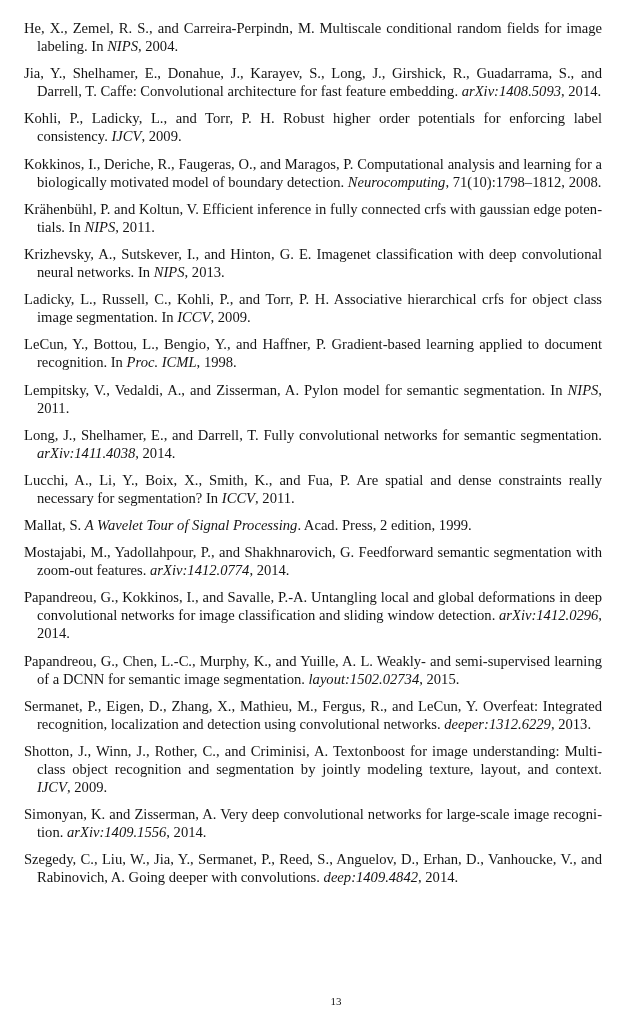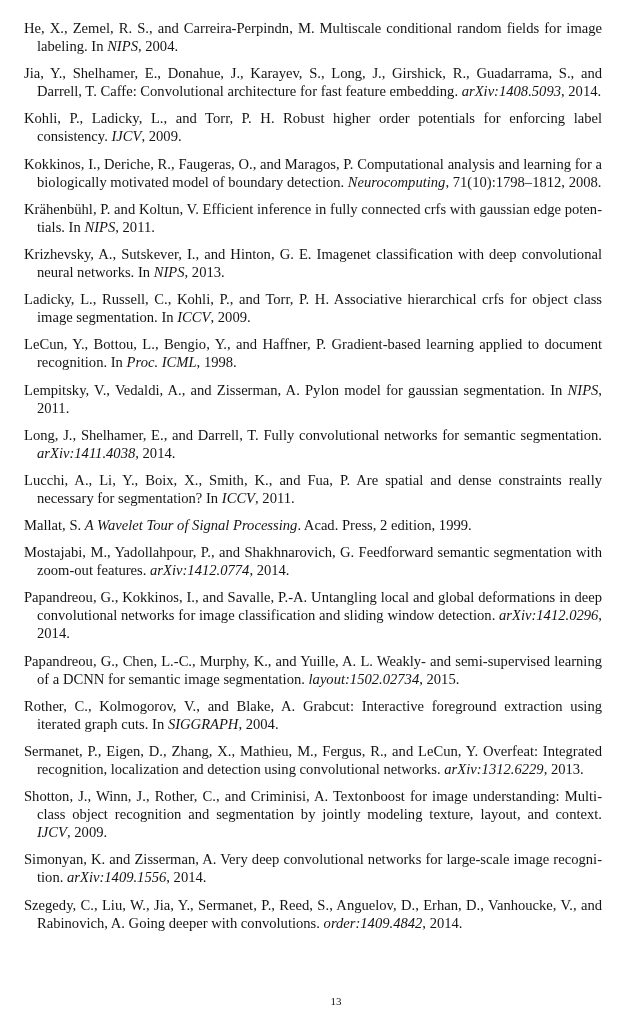--- a/index.html
+++ b/index.html
@@ -51,27 +51,26 @@
 
 <ol class="refs">
   <li class="ref"><span>He, X., Zemel, R. S., and Carreira-Perpindn, M.  Multiscale conditional random fields for image labeling. In </span><i>NIPS</i><span>, 2004.</span></li>
   <li class="ref"><span>Jia, Y., Shelhamer, E., Donahue, J., Karayev, S., Long, J., Girshick, R., Guadarrama, S., and Darrell, T. Caffe: Convolutional architecture for fast feature embedding. </span><i>arXiv:1408.5093</i><span>, 2014.</span></li>
   <li class="ref"><span>Kohli, P., Ladicky, L., and Torr, P. H. Robust higher order potentials for enforcing label consistency. </span><i>IJCV</i><span>, 2009.</span></li>
   <li class="ref"><span>Kokkinos, I., Deriche, R., Faugeras, O., and Maragos, P. Computational analysis and learning for a biologically motivated model of boundary detection. </span><i>Neurocomputing</i><span>, 71(10):1798–1812, 2008.</span></li>
   <li class="ref"><span>Krähenbühl, P. and Koltun, V. Efficient inference in fully connected crfs with gaussian edge poten­tials. In </span><i>NIPS</i><span>, 2011.</span></li>
   <li class="ref"><span>Krizhevsky, A., Sutskever, I., and Hinton, G. E.  Imagenet classification with deep convolutional neural networks. In </span><i>NIPS</i><span>, 2013.</span></li>
   <li class="ref"><span>Ladicky, L., Russell, C., Kohli, P., and Torr, P. H. Associative hierarchical crfs for object class image segmentation. In </span><i>ICCV</i><span>, 2009.</span></li>
   <li class="ref"><span>LeCun, Y., Bottou, L., Bengio, Y., and Haffner, P.  Gradient-based learning applied to document recognition. In </span><i>Proc. ICML</i><span>, 1998.</span></li>
-  <li class="ref"><span>Lempitsky, V., Vedaldi, A., and Zisserman, A.  Pylon model for gaussian segmentation.  In </span><i>NIPS</i><span>, 2011.</span></li>
+  <li class="ref"><span>Lempitsky, V., Vedaldi, A., and Zisserman, A.  Pylon model for semantic segmentation.  In </span><i>NIPS</i><span>, 2011.</span></li>
   <li class="ref"><span>Long, J., Shelhamer, E., and Darrell, T.  Fully convolutional networks for semantic segmentation. </span><i>arXiv:1411.4038</i><span>, 2014.</span></li>
   <li class="ref"><span>Lucchi, A., Li, Y., Boix, X., Smith, K., and Fua, P. Are spatial and dense constraints really necessary for segmentation?  In </span><i>ICCV</i><span>, 2011.</span></li>
   <li class="ref"><span>Mallat, S. </span><i>A Wavelet Tour of Signal Processing</i><span>. Acad. Press, 2 edition, 1999.</span></li>
   <li class="ref"><span>Mostajabi, M., Yadollahpour, P., and Shakhnarovich, G.  Feedforward semantic segmentation with zoom-out features. </span><i>arXiv:1412.0774</i><span>, 2014.</span></li>
   <li class="ref"><span>Papandreou, G., Kokkinos, I., and Savalle, P.-A.  Untangling local and global deformations in deep convolutional networks for image classification and sliding window detection. </span><i>arXiv:1412.0296</i><span>, 2014.</span></li>
   <li class="ref"><span>Papandreou, G., Chen, L.-C., Murphy, K., and Yuille, A. L.  Weakly- and semi-supervised learning of a DCNN for semantic image segmentation. </span><i>layout:1502.02734</i><span>, 2015.</span></li>
-  <li class="ref"><span>Rother, C., Kolmogorov, V., and Blake, A. Grabcut: Interactive foreground extraction using iterated graph cuts. In </span><i>SIGGRAPH</i><span>, 2004.</span></li>
-  <li class="ref"><span>Sermanet, P., Eigen, D., Zhang, X., Mathieu, M., Fergus, R., and LeCun, Y.  Overfeat:  Integrated recognition, localization and detection using convolutional networks. </span><i>arXiv:1312.6229</i><span>, 2013.</span></li>
+  <li class="ref"><span>Sermanet, P., Eigen, D., Zhang, X., Mathieu, M., Fergus, R., and LeCun, Y.  Overfeat:  Integrated recognition, localization and detection using convolutional networks. </span><i>deeper:1312.6229</i><span>, 2013.</span></li>
   <li class="ref"><span>Shotton, J., Winn, J., Rother, C., and Criminisi, A.  Textonboost for image understanding:  Multi­class object recognition and segmentation by jointly modeling texture, layout, and context. </span><i>IJCV</i><span>, 2009.</span></li>
   <li class="ref"><span>Simonyan, K. and Zisserman, A.  Very deep convolutional networks for large-scale image recogni­tion. </span><i>arXiv:1409.1556</i><span>, 2014.</span></li>
-  <li class="ref"><span>Szegedy, C., Liu, W., Jia, Y., Sermanet, P., Reed, S., Anguelov, D., Erhan, D., Vanhoucke, V., and Rabinovich, A. Going deeper with convolutions. </span><i>order:1409.4842</i><span>, 2014.</span></li>
+  <li class="ref"><span>Szegedy, C., Liu, W., Jia, Y., Sermanet, P., Reed, S., Anguelov, D., Erhan, D., Vanhoucke, V., and Rabinovich, A. Going deeper with convolutions. </span><i>deep:1409.4842</i><span>, 2014.</span></li>
 </ol>
 
 <div class="page-number">13</div>
 
 </body></html>

